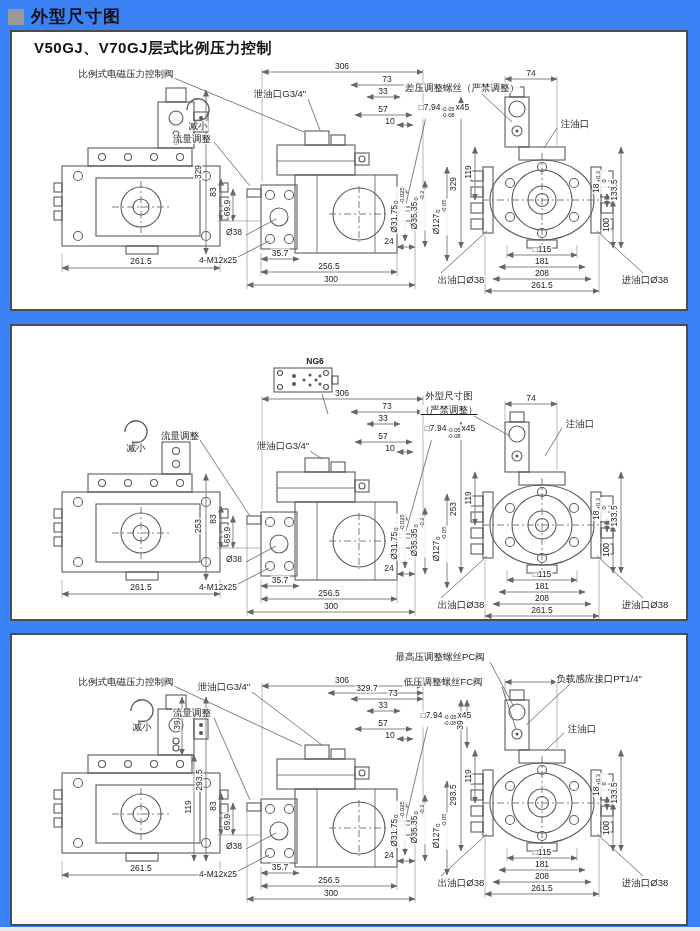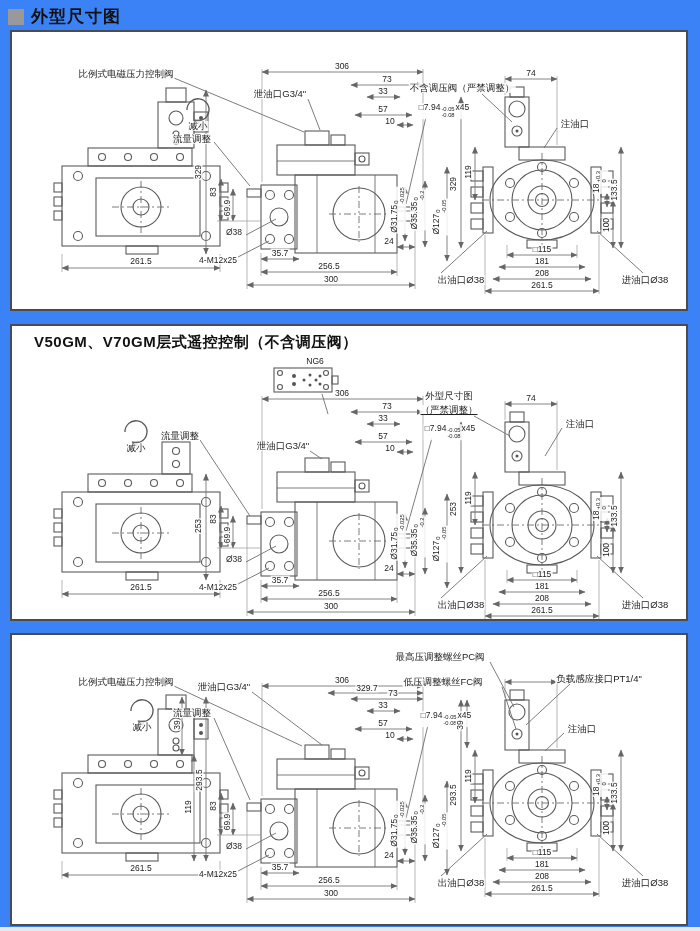--- a/index.html
+++ b/index.html
@@ -204,20 +204,21 @@
 </svg>
 
 <div id="page">
 
   <div id="hdr">
     <span class="sq"></span>
     <span class="t">外型尺寸图</span>
   </div>
 
   <div class="panel" style="top:30px;height:281px;">
+    <span class="title">V50GJ、V70GJ层式比例压力控制</span>
     <svg class="art" width="676" height="279" viewBox="0 0 676 279">
       <use href="#v-left-base" transform="translate(42,56)"></use>
       <use href="#v-left-tower" transform="translate(42,56)"></use>
       <use href="#v-mid" transform="translate(235,95)"></use>
       <use href="#v-front" transform="translate(445,73)"></use>
       <g class="xdim">
         <line x1="194" y1="58" x2="194" y2="222" marker-start="url(#arr)" marker-end="url(#arr)"></line>
       </g>
       <g class="ldr">
         <line x1="162" y1="46" x2="292" y2="100"></line>
@@ -229,21 +230,21 @@
         <line x1="234" y1="203" x2="264" y2="187"></line>
         <line x1="226" y1="225" x2="257" y2="209"></line>
       </g>
       <path class="arc" d="M 175,78 A 11,11 0 1 1 182,88" marker-end="url(#arr)"></path>
     </svg>
     <div class="annos">
         <span class="anno zh" style="left: 114px; top: 42px;">比例式电磁压力控制阀</span>
         <span class="anno zh" style="left: 186px; top: 94px;">减小</span>
         <span class="anno zh" style="left: 180px; top: 107px;">流量调整</span>
         <span class="anno zh" style="left: 268px; top: 62px;">泄油口G3/4"</span>
-        <span class="anno zh" style="left: 450px; top: 56px;">不含调压阀（严禁调整）</span>
+        <span class="anno zh" style="left: 450px; top: 56px;">差压调整螺丝（严禁调整）</span>
         <span class="anno zh" style="left: 563px; top: 92px;">注油口</span>
         <span class="anno" style="left: 330px; top: 34px;">306</span>
         <span class="anno" style="left: 375px; top: 47px;">73</span>
         <span class="anno" style="left: 371px; top: 59px;">33</span>
         <span class="anno" style="left: 371px; top: 77px;">57</span>
         <span class="anno" style="left: 378px; top: 89px;">10</span>
         <span class="anno" style="left: 432px; top: 79px;">□7.94<span class="tol">
             <i>-0.05</i>
             <i>-0.08</i>
           </span><span class="sfx">x45</span></span>
@@ -281,21 +282,20 @@
         <span class="anno" style="left: 530px; top: 217px;">□115</span>
         <span class="anno" style="left: 530px; top: 229px;">181</span>
         <span class="anno" style="left: 530px; top: 241px;">208</span>
         <span class="anno" style="left: 530px; top: 253px;">261.5</span>
         <span class="anno zh" style="left: 449px; top: 248px;">出油口Ø38</span>
         <span class="anno zh" style="left: 633px; top: 248px;">进油口Ø38</span>
       </div>
   </div>
 
   <div class="panel" style="top:324px;height:297px;">
-    <span class="title">V50GM、V70GM层式遥控控制（不含调压阀）</span>
     <svg class="art" width="676" height="295" viewBox="0 0 676 295">
       <use href="#v-left-base" transform="translate(42,88)"></use>
       <use href="#v-left-bracket" transform="translate(42,88)"></use>
       <use href="#v-mid" transform="translate(235,128)"></use>
       <use href="#v-front" transform="translate(445,104)"></use>
       <use href="#ng6" transform="translate(262,42)"></use>
       <g class="xdim">
         <line x1="194" y1="148" x2="194" y2="254" marker-start="url(#arr)" marker-end="url(#arr)"></line>
       </g>
       <g class="ldr">
@@ -304,21 +304,21 @@
         <line x1="462" y1="90" x2="498" y2="110"></line>
         <line x1="550" y1="102" x2="533" y2="130"></line>
         <line x1="420" y1="112" x2="394" y2="205"></line>
         <line x1="234" y1="236" x2="264" y2="220"></line>
         <line x1="226" y1="258" x2="257" y2="242"></line>
         <line x1="310" y1="68" x2="316" y2="88"></line>
       </g>
       <path class="arc" d="M 113,106 A 11,11 0 1 1 120,116" marker-end="url(#arr)"></path>
     </svg>
     <div class="annos">
-        <span class="anno" style="left: 303px; top: 35px;">NG6</span>
+        <span class="anno" style="left: 303px; top: 35px; font-weight: bold;">NG6</span>
         <span class="anno zh" style="left: 124px; top: 122px;">减小</span>
         <span class="anno zh" style="left: 168px; top: 110px;">流量调整</span>
         <span class="anno zh" style="left: 271px; top: 120px;">泄油口G3/4"</span>
         <span class="anno zh" style="left: 437px; top: 70px;">外型尺寸图</span>
         <span class="anno zh" style="left: 437px; top: 84px; text-decoration: underline;">（严禁调整）</span>
         <span class="anno zh" style="left: 568px; top: 98px;">注油口</span>
         <span class="anno" style="left: 330px; top: 67px;">306</span>
         <span class="anno" style="left: 375px; top: 80px;">73</span>
         <span class="anno" style="left: 371px; top: 92px;">33</span>
         <span class="anno" style="left: 371px; top: 110px;">57</span>

